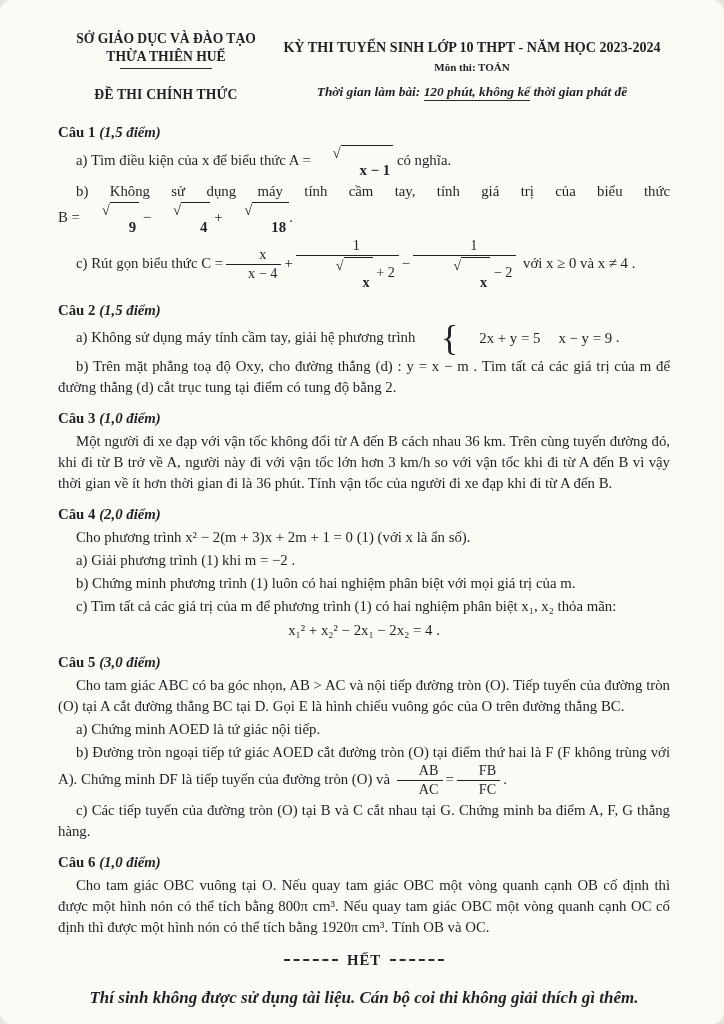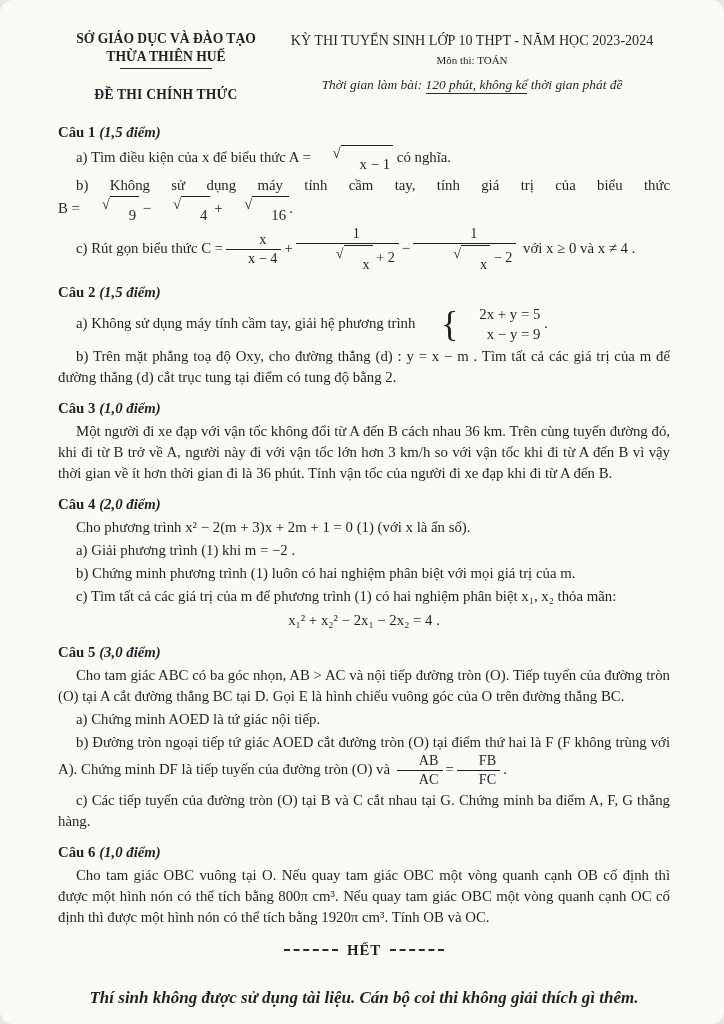--- a/index.html
+++ b/index.html
@@ -13,43 +13,43 @@
     font-size:14.8px;line-height:1.42;
     display:flex;flex-direction:column;
     overflow:hidden;
     border-radius:13px;
   }
   
   .hdr{display:flex;align-items:flex-start;margin-bottom:10px;}
   .hdr-left{width:216px;text-align:center;font-weight:700;font-size:13.6px;line-height:1.3;}
   .hdr-rule{width:92px;border-bottom:1.6px solid #2c2830;margin:3px auto 0;}
   .official{margin-top:17px;letter-spacing:.2px;}
-  .hdr-right{flex:1;text-align:center;font-weight:400;}
+  .hdr-right{flex:1;text-align:center;font-weight:700;margin-top:7px;}
   .exam-title{font-size:14.1px;}
   .subject{font-size:11px;margin-top:3px;}
   .duration{font-size:13.4px;font-style:italic;margin-top:6px;}
   .duration .u{border-bottom:1.4px solid #2c2830;padding-bottom:1px;}
   
   .q-head{margin:8px 0 2px;font-weight:700;}
   .q-points{font-style:italic;}
   p{margin:2px 0;}
   .item,.para{text-align:justify;text-indent:18px;}
   .formula{text-align:center;text-indent:0;margin:3px 0;}
   
   .math{white-space:nowrap;}
   .frac{display:inline-flex;flex-direction:column;vertical-align:middle;
         text-align:center;line-height:1.12;margin:0 3px;font-size:14.2px;}
   .frac .num{border-bottom:1px solid currentColor;padding:0 4px 1px;}
   .frac .den{padding:1px 4px 0;}
   .sqrt{display:inline-flex;align-items:flex-start;vertical-align:middle;}
   .sqrt .rad{line-height:1.15;}
-  .sqrt .radicand{border-top:1.2px solid currentColor;padding:10px 3px 0 1px;line-height:1.15;}
+  .sqrt .radicand{border-top:1.2px solid currentColor;padding:16px 3px 0 1px;line-height:1.15;font-weight:bold;}
   .system{display:inline-flex;align-items:center;vertical-align:middle;margin-left:4px;}
   .system .brace{font-size:36px;font-weight:400;line-height:.85;margin-right:3px;}
-  .system .eqs{display:inline-flex;flex-direction:column;text-align:right;line-height:1.3;}
+  .system .eqs{display:inline-flex;flex-direction:row;text-align:left;line-height:1.3;}
   
   .het-row{display:flex;align-items:center;justify-content:center;gap:9px;
            margin-top:10px;font-weight:700;}
   .dash-line{width:54px;border-top:2.2px dashed #2c2830;height:0;}
   .het{letter-spacing:1px;}
   .footer-note{margin-top:auto;text-align:center;font-weight:700;font-style:italic;
                font-size:17px;padding-top:4px;}
 </style>
 </head>
 <body>
@@ -85,21 +85,21 @@
       <span>b)</span>
       <span>Không sử dụng máy tính cầm tay, tính giá trị của biểu thức</span>
       <span class="math"><span>B =</span> <span class="sqrt">
             <span class="rad">√</span>
             <span class="radicand">9</span>
           </span> <span>−</span> <span class="sqrt">
             <span class="rad">√</span>
             <span class="radicand">4</span>
           </span> <span>+</span> <span class="sqrt">
             <span class="rad">√</span>
-            <span class="radicand">16</span>
+            <span class="radicand">18</span>
           </span></span><span>.</span>
     </p>
     <p class="item">
       <span>c)</span>
       <span>Rút gọn biểu thức</span>
       <span class="math"><span>C =</span><span class="frac">
             <span class="num">x</span>
             <span class="den">x − 4</span>
           </span><span>+</span><span class="frac">
             <span class="num">1</span>

